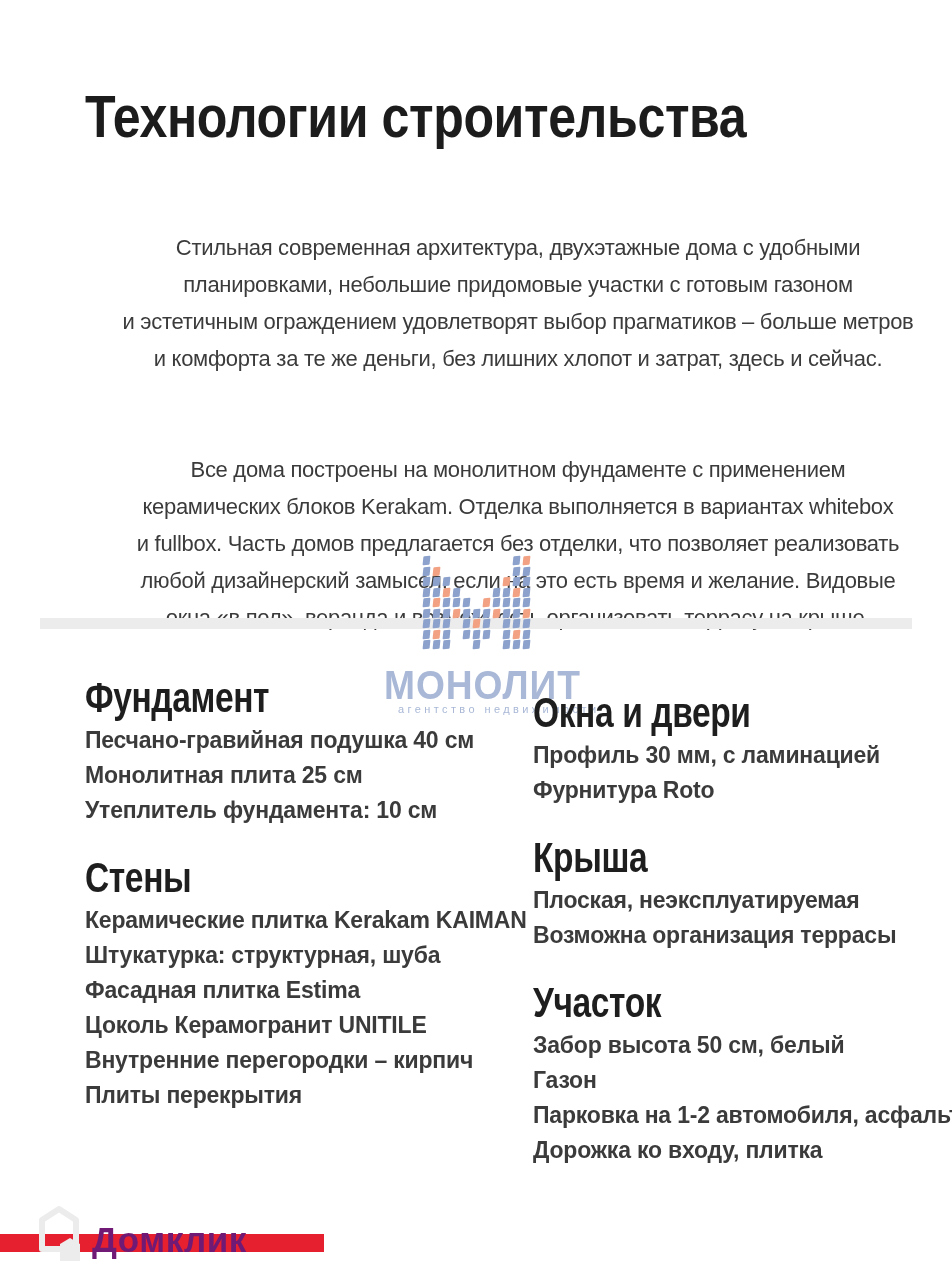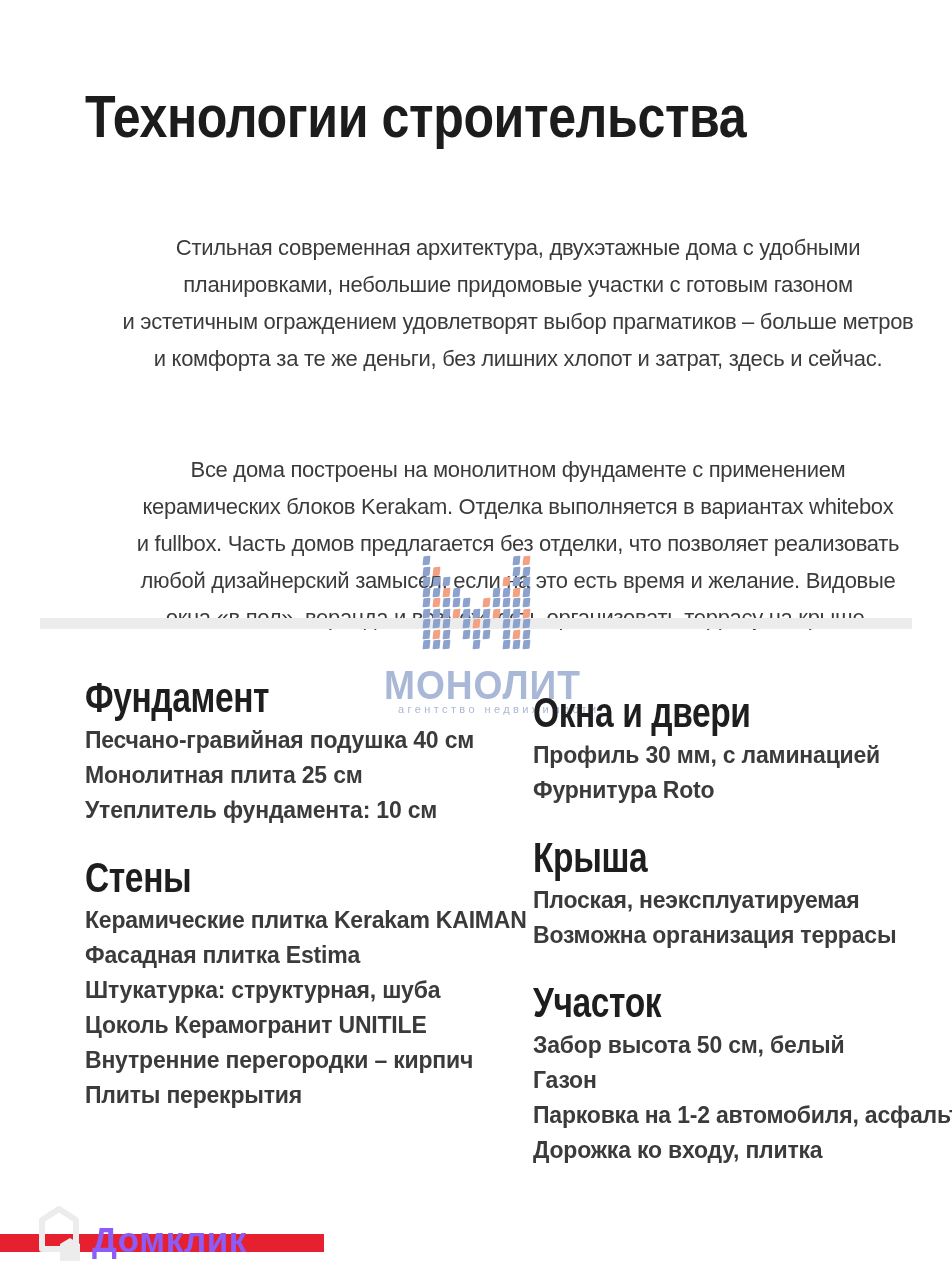--- a/index.html
+++ b/index.html
@@ -71,21 +71,21 @@
   .red-bar{
     position:absolute;left:0;top:1234px;width:324px;height:18px;
     z-index:1;
   }
   .domclick{
     position:absolute;left:38px;top:1205px;z-index:2;
     display:flex;align-items:flex-start;color:#ececec;
   }
   .domclick-icon{display:block;margin-right:12px;}
   .domclick-label{
-    font-size:35px;line-height:1;font-weight:700;color:#8b5cf6;
+    font-size:35px;line-height:1;font-weight:700;color:#701a75;
     letter-spacing:0.5px;margin-top:17px;white-space:nowrap;
   }
 </style>
 </head>
 <body>
 
 <h1 class="page-title">Технологии строительства</h1>
 
 <div class="intro">
   <p>Стильная современная архитектура, двухэтажные дома с удобными
@@ -213,22 +213,22 @@
       <div class="sec-items">
         <div class="spec-item">Песчано-гравийная подушка 40 см</div>
         <div class="spec-item">Монолитная плита 25 см</div>
         <div class="spec-item">Утеплитель фундамента: 10 см</div>
       </div>
     </section>
     <section class="spec-section">
       <h2 class="sec-h">Стены</h2>
       <div class="sec-items">
         <div class="spec-item">Керамические плитка Kerakam KAIMAN</div>
+        <div class="spec-item">Штукатурка: структурная, шуба</div>
         <div class="spec-item">Фасадная плитка Estima</div>
-        <div class="spec-item">Штукатурка: структурная, шуба</div>
         <div class="spec-item">Цоколь Керамогранит UNITILE</div>
         <div class="spec-item">Внутренние перегородки – кирпич</div>
         <div class="spec-item">Плиты перекрытия</div>
       </div>
     </section>
   </div>
 <div class="col col-right" id="col-right">
     <section class="spec-section">
       <h2 class="sec-h">Окна и двери</h2>
       <div class="sec-items">

